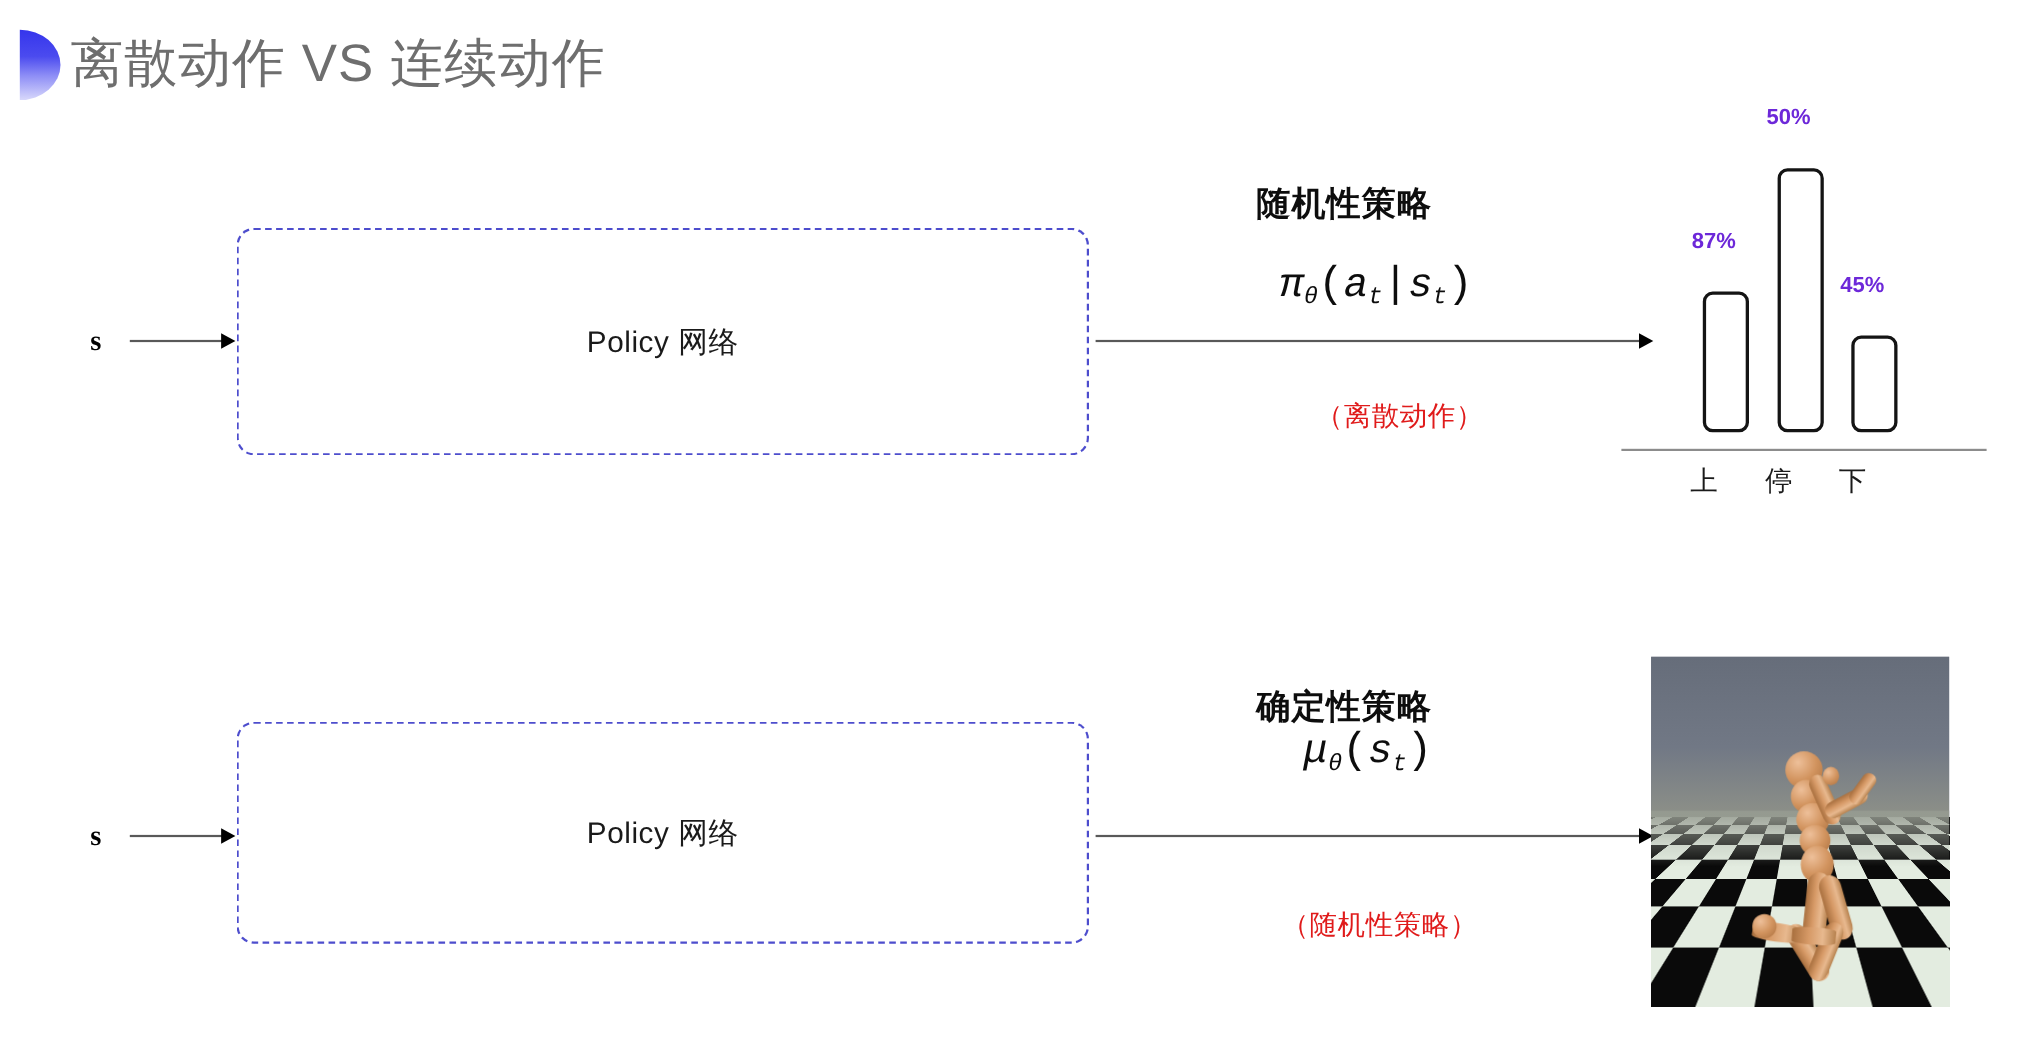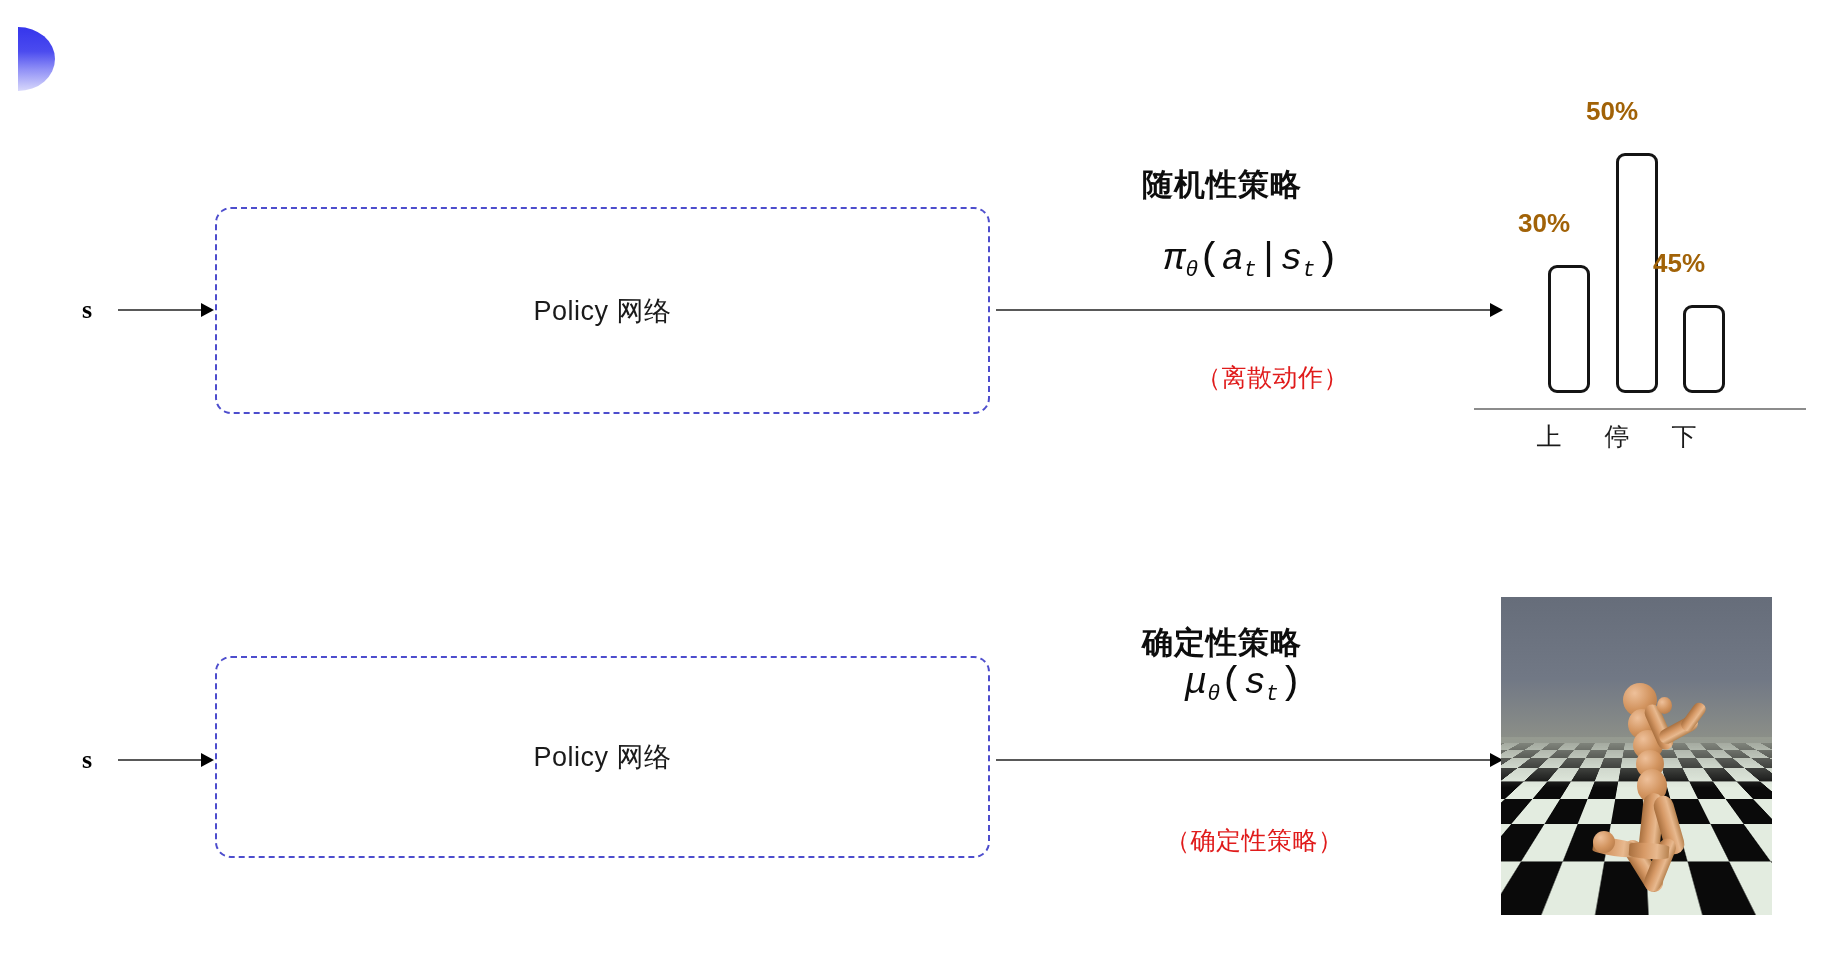--- a/index.html
+++ b/index.html
@@ -138,23 +138,24 @@
   .bar {
     position: absolute;
     bottom: 2px;
     border: 3px solid #141414;
     border-radius: 9px;
     background: #ffffff;
     box-sizing: border-box;
   }
   .bar-value {
     position: absolute;
-    font-size: 26px;
+    font-size: 20px;
     font-weight: 600;
-    color: #a16207;
+    color: #6d28d9;
+    text-align: center;
     white-space: nowrap;
   }
   #axis-line {
     position: absolute;
     left: 1474px;
     top: 408px;
     width: 332px;
     height: 2px;
     background: #8c8c8c;
   }
@@ -223,20 +224,21 @@
     background: radial-gradient(ellipse at 50% 20%, rgba(224,186,150,0.55) 0%, rgba(150,120,90,0.25) 55%, rgba(0,0,0,0) 100%);
     filter: blur(3px);
   }
 </style>
 </head>
 <body>
 
 <div id="slide">
 
   <div id="title-decor"></div>
+  <div id="page-title">离散动作 VS 连续动作</div>
 
   <div class="state-label" style="left:82px; top:295px;">s</div>
 
   <div class="arrow" style="left:118px; top:303px; width:96px;">
     <div class="shaft" style="width:84px;"></div>
     <div class="head" style="left:83px;"></div>
   </div>
 
   <div class="policy-box" style="left:215px; top:207px; width:775px; height:207px;">
     <span class="policy-label">Policy 网络</span>
@@ -250,21 +252,21 @@
   <div class="policy-title" style="left:1142px; top:164px;">随机性策略</div>
 
   <div class="policy-formula" style="left:1163px; top:236px;">
     <span>π</span><sub>θ</sub><span class="paren">(</span><span>a</span><sub>t</sub><span class="paren">|</span><span>s</span><sub>t</sub><span class="paren">)</span>
   </div>
 
   <div class="policy-note" style="left:1165px; top:361px;margin-left:31px;">（离散动作）</div>
 
   <div id="bar-chart">
 
-    <div class="bar-value" style="left:48px; top:113px; width:80px;">30%</div>
+    <div class="bar-value" style="left:48px; top:113px; width:80px;">87%</div>
     <div class="bar" style="left:78px; width:42px; height:128px;"></div>
 
     <div class="bar-value" style="left:116px; top:1px; width:80px;">50%</div>
     <div class="bar" style="left:146px; width:42px; height:240px;"></div>
 
     <div class="bar-value" style="left:183px; top:153px; width:80px;">45%</div>
     <div class="bar" style="left:213px; width:42px; height:88px;"></div>
   </div>
 
   <div id="axis-line"></div>
@@ -288,21 +290,21 @@
     <div class="shaft" style="width:496px;"></div>
     <div class="head" style="left:494px;"></div>
   </div>
 
   <div class="policy-title" style="left:1142px; top:622px;text-align:center;">确定性策略</div>
 
   <div class="policy-formula" style="left:1185px; top:660px;">
     <span>μ</span><sub>θ</sub><span class="paren">(</span><span>s</span><sub>t</sub><span class="paren">)</span>
   </div>
 
-  <div class="policy-note" style="left:1165px; top:824px;">（确定性策略）</div>
+  <div class="policy-note" style="left:1165px; top:824px;">（随机性策略）</div>
 
   <div id="humanoid-figure">
     <div id="sky"></div>
     <div id="floor"></div>
     <div id="floor-haze"></div>
     <div id="reflection"></div>
 
     <div class="joint" style="left:122px; top:86px; width:34px; height:34px;"></div>
     <div class="joint" style="left:127px; top:112px; width:28px; height:30px;"></div>
     <div class="joint" style="left:132px; top:133px; width:30px; height:30px;"></div>

